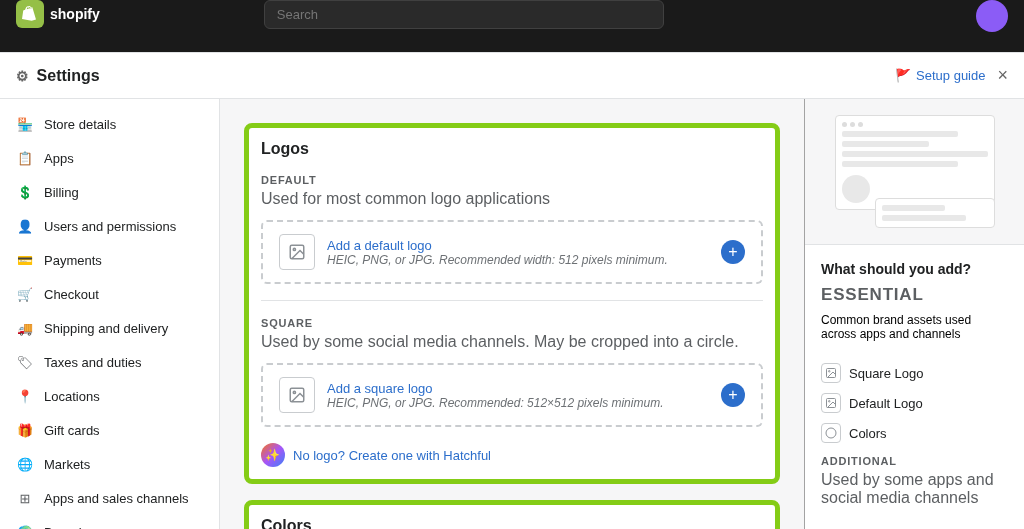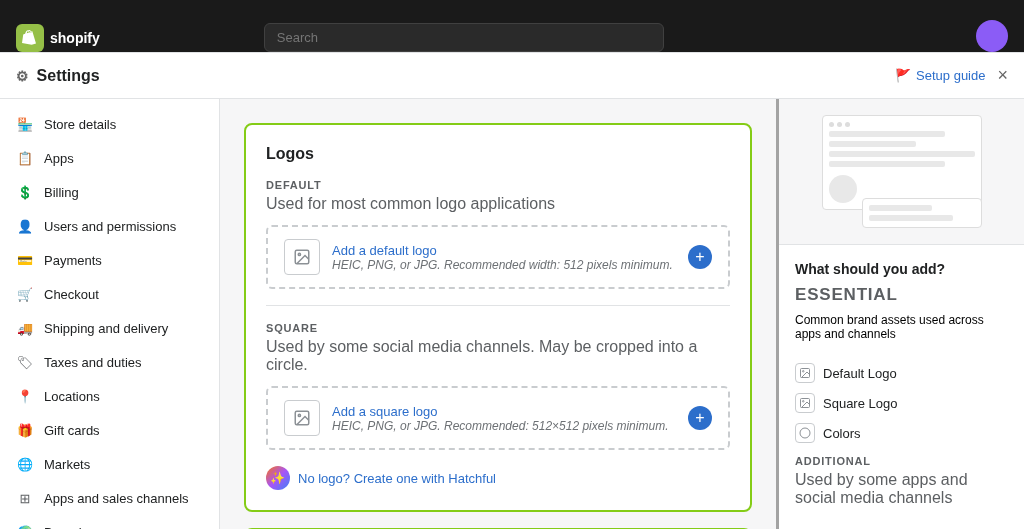--- a/index.html
+++ b/index.html
@@ -1,18 +1,18 @@
 <!DOCTYPE html>
 <html><head>
   <meta charset="utf-8">
   <style>
     * { box-sizing: border-box; margin: 0; padding: 0; }
     body { font-family: -apple-system, BlinkMacSystemFont, 'Segoe UI', sans-serif; background: #f1f1f1; font-size: 13px; color: #202223; }
 
-    .app-bar { height: 52px; background: #1a1a1a; display: flex; align-items: flex-end; padding: 0 16px; gap: 16px; }
+    .app-bar { height: 52px; background: #1a1a1a; display: flex; align-items: flex-start; padding: 0 16px; gap: 16px; }
     .shopify-logo { display: flex; align-items: center; gap: 6px; color: #fff; font-weight: 600; font-size: 14px; }
     .shopify-logo-icon { width: 28px; height: 28px; background: #95bf47; border-radius: 6px; display: flex; align-items: center; justify-content: center; }
     .shopify-logo-icon svg { fill: white; width: 16px; height: 16px; }
     .search-bar { flex: 1; max-width: 400px; margin: 0 auto; }
     .search-bar input { width: 100%; background: #2a2a2a; border: 1px solid #404040; border-radius: 6px; padding: 6px 12px; color: #ccc; font-size: 13px; outline: none; }
     .app-bar-right { margin-left: auto; display: flex; align-items: center; gap: 8px; }
     .avatar { width: 32px; height: 32px; background: #8b5cf6; border-radius: 50%; }
 
     .settings-window { display: flex; flex-direction: column; background: #fff; margin: 0; height: calc(529px - 52px); border-top: 1px solid #e1e3e5; }
     .settings-header { display: flex; align-items: center; padding: 12px 16px; border-bottom: 1px solid #e1e3e5; background: #fff; }
@@ -22,35 +22,35 @@
     .setup-guide-btn { display: flex; align-items: center; gap: 5px; color: #2c6ecb; font-size: 13px; font-weight: 500; cursor: pointer; }
     .close-btn { cursor: pointer; color: #666; font-size: 18px; font-weight: 300; }
 
     .settings-body { display: flex; flex: 1; overflow: hidden; }
 
     .sidebar { width: 220px; border-right: 1px solid #e1e3e5; overflow-y: auto; background: #fff; padding: 8px 0; flex-shrink: 0; }
     .sidebar-item { display: flex; align-items: center; gap: 10px; padding: 8px 16px; cursor: pointer; color: #202223; font-size: 13px; border-radius: 0; }
     .sidebar-item .item-icon { width: 18px; height: 18px; display: flex; align-items: center; justify-content: center; flex-shrink: 0; color: #5c5f62; }
 
     .main-content { flex: 1; overflow-y: auto; padding: 24px; background: #f6f6f7; }
-    .section-card { background: #fff; border: 2px solid #84cc16; border-radius: 8px; padding: 20px; margin-bottom: 16px; }
+    .section-card { background: #fff; border: 5px solid #84cc16; border-radius: 8px; padding: 12px; margin-bottom: 16px; }
     .section-title { font-size: 16px; font-weight: 600; margin-bottom: 16px; }
     .subsection-label { font-size: 11px; font-weight: 600; letter-spacing: 0.8px; color: #5c5f62; text-transform: uppercase; margin-bottom: 4px; }
     .subsection-desc { font-size: 16px; color: #5c5f62; margin-bottom: 12px; }
     .upload-row { display: flex; align-items: center; gap: 12px; border: 2px dashed #c9cccf; border-radius: 6px; padding: 12px 16px; margin-bottom: 4px; }
     .upload-icon { width: 36px; height: 36px; border: 1px solid #c9cccf; border-radius: 4px; display: flex; align-items: center; justify-content: center; color: #8c9196; font-size: 16px; flex-shrink: 0; }
     .upload-text { flex: 1; }
     .upload-text-title { font-size: 13px; font-weight: 500; color: #2c6ecb; }
     .upload-text-sub { font-size: 12px; color: #6d7175; font-style: italic; }
     .upload-add-btn { width: 24px; height: 24px; background: #2c6ecb; border-radius: 50%; display: flex; align-items: center; justify-content: center; color: white; font-size: 16px; cursor: pointer; flex-shrink: 0; }
     .divider { border: none; border-top: 1px solid #e1e3e5; margin: 16px 0; }
     .hatchful-link { display: flex; align-items: center; gap: 8px; color: #2c6ecb; font-size: 13px; cursor: pointer; text-decoration: none; }
     .hatchful-icon { width: 24px; height: 24px; border-radius: 50%; background: linear-gradient(135deg, #f97316, #a855f7, #3b82f6); display: flex; align-items: center; justify-content: center; font-size: 12px; }
 
-    .right-panel { width: 248px; background: #fff; border-left: 3px solid #a3a3a3; overflow-y: auto; flex-shrink: 0; }
+    .right-panel { width: 220px; background: #fff; border-left: 1px solid #a3a3a3; overflow-y: auto; flex-shrink: 0; }
     .panel-preview { background: #f6f6f7; padding: 16px; display: flex; flex-direction: column; gap: 8px; align-items: center; border-bottom: 1px solid #e1e3e5; }
     .preview-browser { width: 160px; background: #fff; border: 1px solid #ddd; border-radius: 4px; padding: 6px; }
     .preview-browser-bar { display: flex; gap: 3px; margin-bottom: 4px; }
     .preview-dot { width: 5px; height: 5px; border-radius: 50%; background: #ddd; }
     .preview-lines { display: flex; flex-direction: column; gap: 4px; }
     .preview-line { height: 6px; background: #e8e8e8; border-radius: 2px; }
     .preview-line.short { width: 60%; }
     .preview-line.medium { width: 80%; }
     .preview-line.long { width: 100%; }
     .preview-circle { width: 28px; height: 28px; background: #e8e8e8; border-radius: 50%; margin-top: 4px; }
@@ -245,31 +245,31 @@
         <div class="essential-desc">Common brand assets used across apps and channels</div>
 
         <div class="checklist-item">
           <div class="checklist-icon">
             <svg width="12" height="12" viewBox="0 0 24 24" fill="none" stroke="#8c9196" stroke-width="2">
                 <rect x="3" y="3" width="18" height="18" rx="2"></rect>
                 <circle cx="8.5" cy="8.5" r="1.5"></circle>
                 <polyline points="21 15 16 10 5 21"></polyline>
               </svg>
           </div>
+          <span>Square Logo</span>
+        </div>
+        <div class="checklist-item">
+          <div class="checklist-icon">
+            <svg width="12" height="12" viewBox="0 0 24 24" fill="none" stroke="#8c9196" stroke-width="2">
+                <rect x="3" y="3" width="18" height="18" rx="2"></rect>
+                <circle cx="8.5" cy="8.5" r="1.5"></circle>
+                <polyline points="21 15 16 10 5 21"></polyline>
+              </svg>
+          </div>
           <span>Default Logo</span>
-        </div>
-        <div class="checklist-item">
-          <div class="checklist-icon">
-            <svg width="12" height="12" viewBox="0 0 24 24" fill="none" stroke="#8c9196" stroke-width="2">
-                <rect x="3" y="3" width="18" height="18" rx="2"></rect>
-                <circle cx="8.5" cy="8.5" r="1.5"></circle>
-                <polyline points="21 15 16 10 5 21"></polyline>
-              </svg>
-          </div>
-          <span>Square Logo</span>
         </div>
         <div class="checklist-item">
           <div class="checklist-icon">
             <svg width="12" height="12" viewBox="0 0 24 24" fill="none" stroke="#8c9196" stroke-width="2">
                 <circle cx="12" cy="12" r="10"></circle>
               </svg>
           </div>
           <span>Colors</span>
         </div>
 

